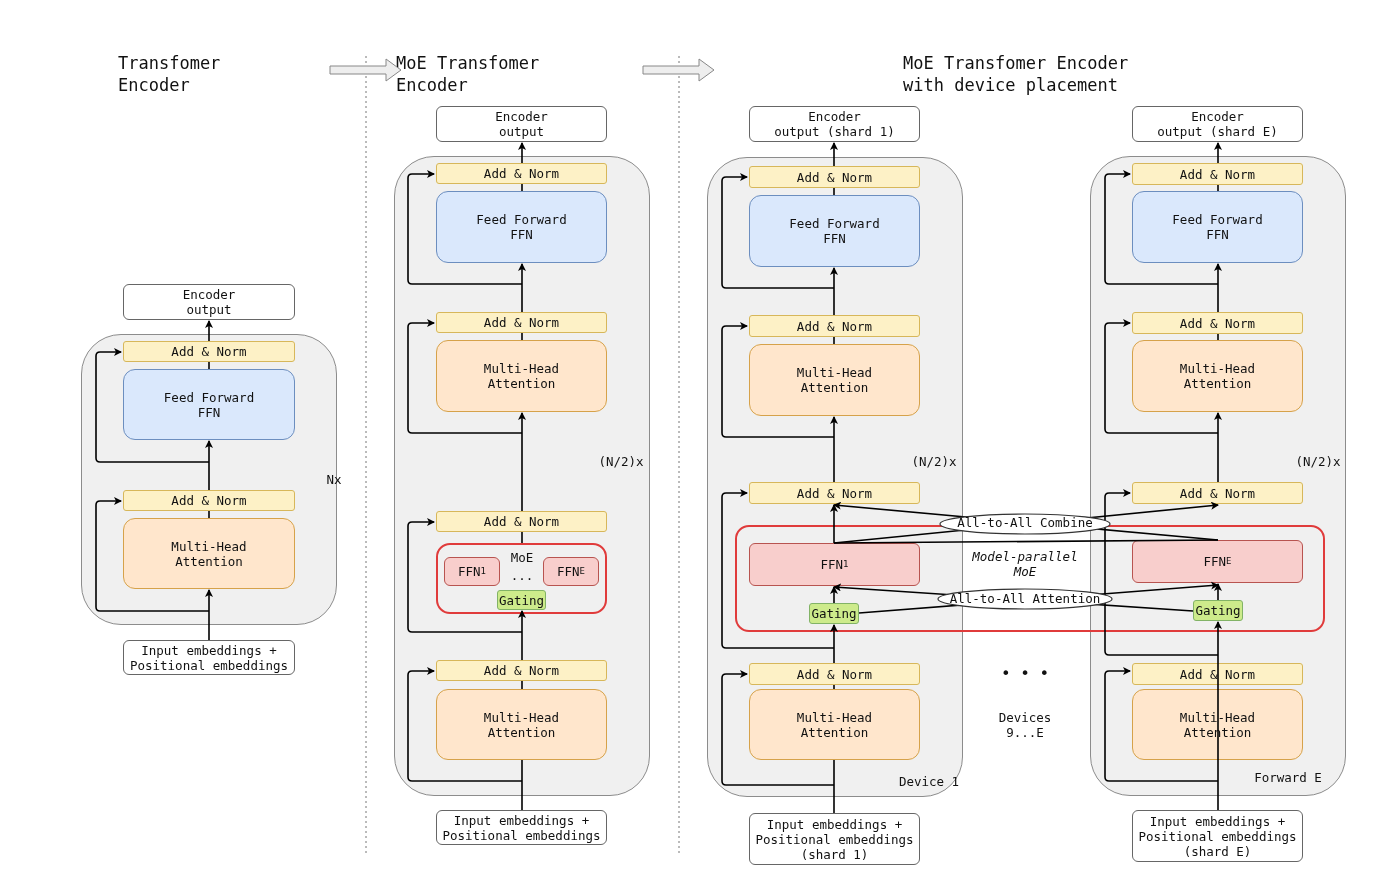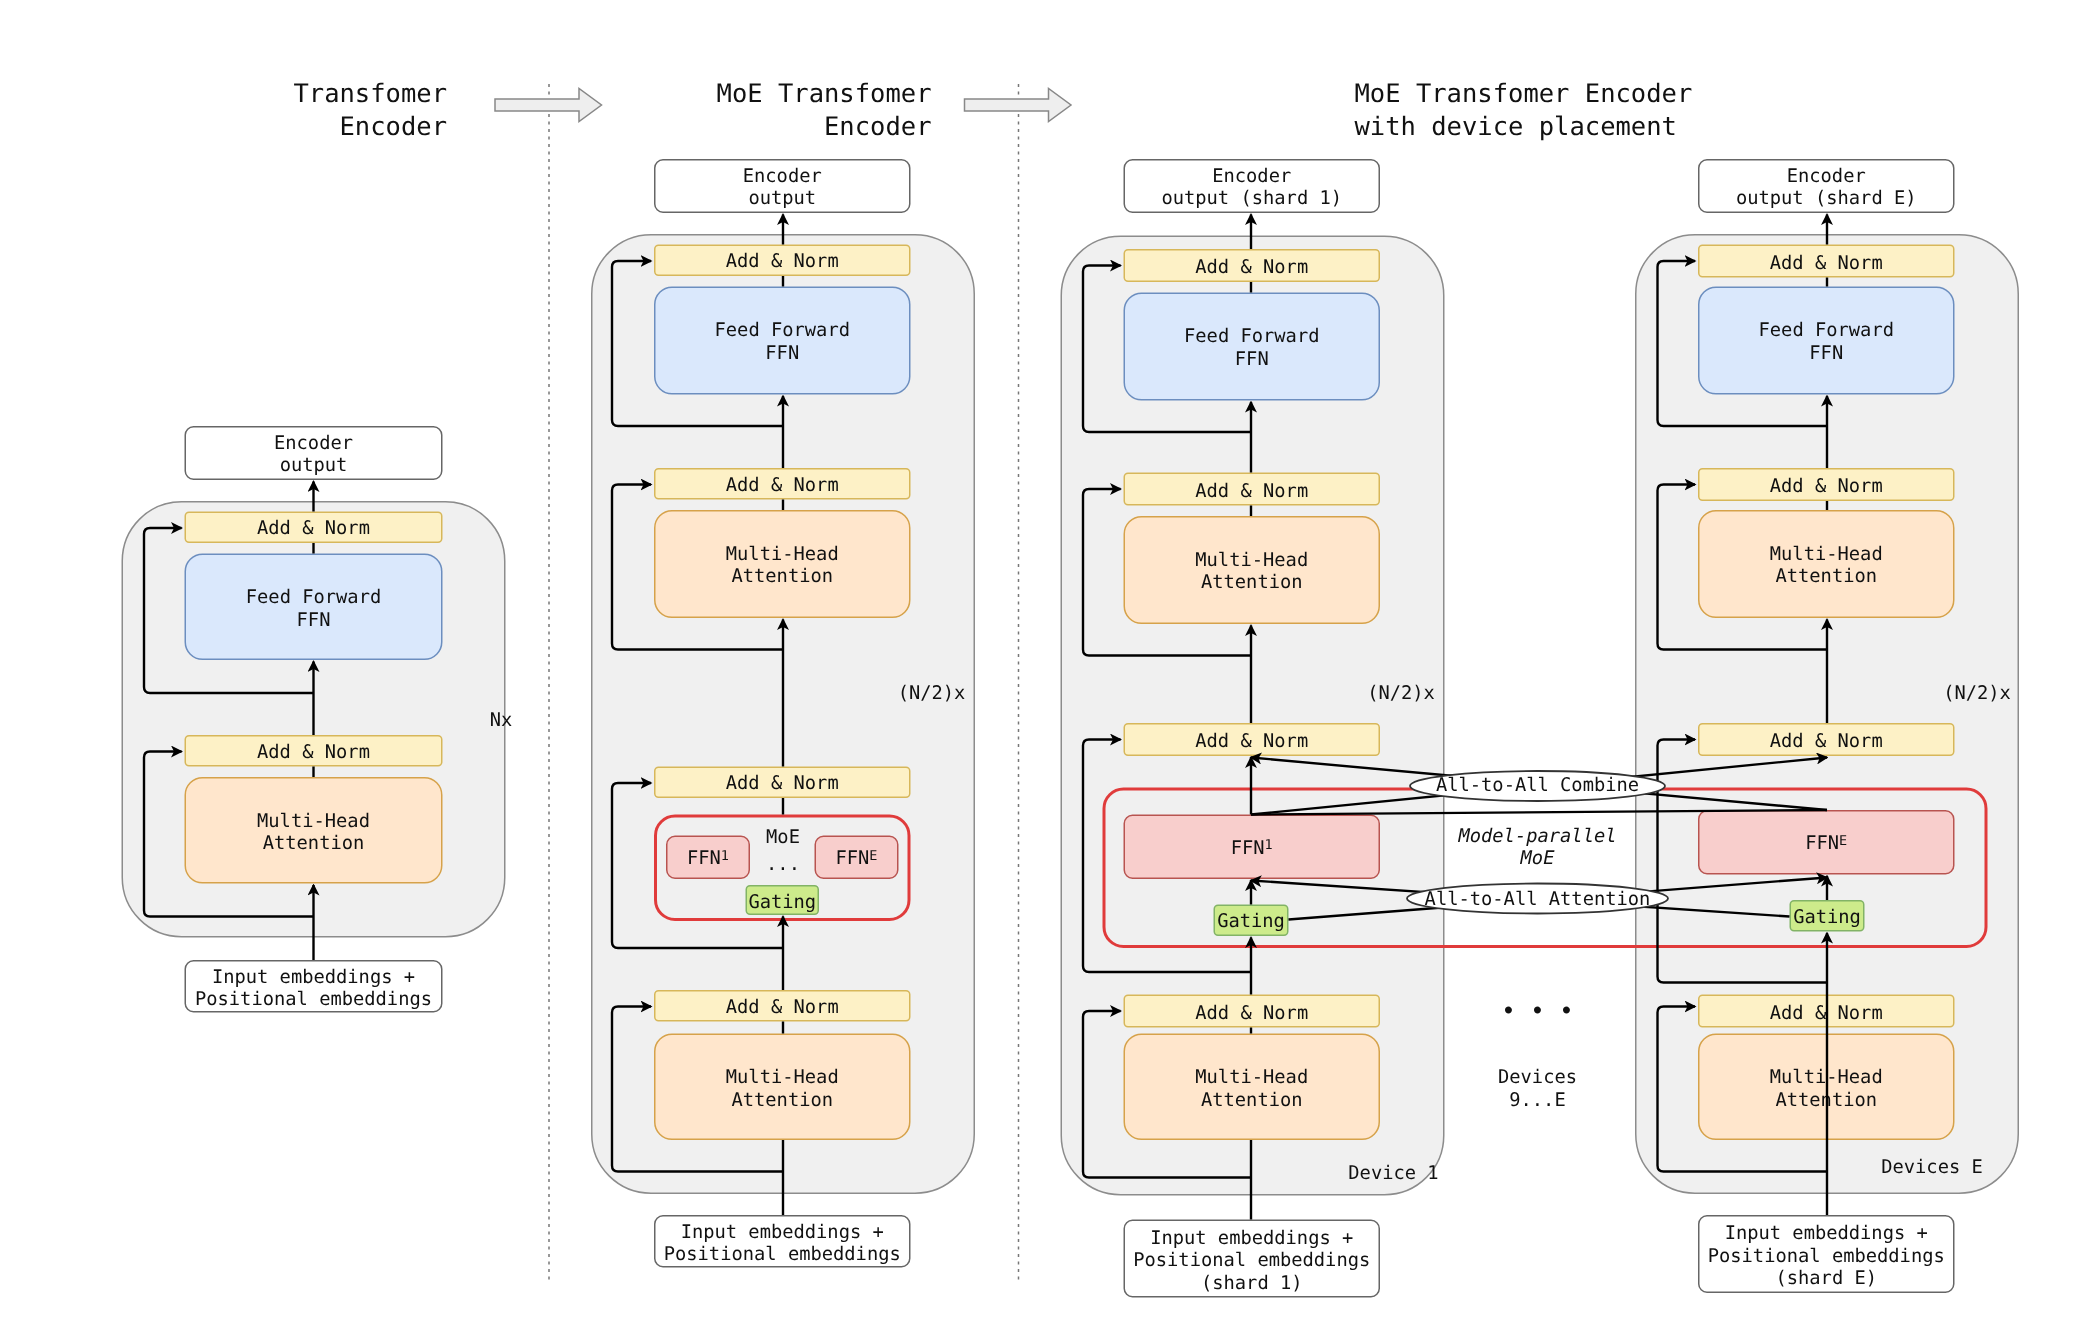--- a/index.html
+++ b/index.html
@@ -1,39 +1,39 @@
 <!DOCTYPE html>
 <html><head>
 <meta charset="utf-8">
 <style>
   html, body { margin:0; padding:0; background:#ffffff; }
   body { width:1400px; height:882px; position:relative; overflow:hidden;
          font-family:"DejaVu Sans Mono", monospace; color:#111; }
   .abs { position:absolute; box-sizing:border-box; }
-  .title { font-size:17px; text-align:right; line-height:22px; white-space:pre; }
+  .title { font-size:17px; text-align:left; line-height:22px; white-space:pre; }
   .container { background:#f0f0f0; border:1.5px solid #8c8c8c; border-radius:40px; }
   .box { display:flex; align-items:center; justify-content:center; text-align:center;
          font-size:12.5px; line-height:15px; white-space:pre; border-radius:6px; }
   .io { background:#fff; border:1.3px solid #666; border-radius:6px; }
   .norm { background:#fdf1c6; border:1.3px solid #d7b75a; border-radius:3px; }
   .ffn { background:#dae8fc; border:1.3px solid #6c8ebf; border-radius:12px; }
   .attn { background:#ffe6cc; border:1.3px solid #d6a24a; border-radius:12px; }
   .expert { background:#f8cecc; border:1.3px solid #b85450; border-radius:6px; }
   .gate { background:#cdeb8b; border:1.3px solid #82b366; border-radius:3px; }
   .moe-frame { border:2.2px solid #e03b3b; border-radius:14px; }
   .label { font-size:12.5px; line-height:15px; white-space:pre; text-align:center; }
   svg.overlay { position:absolute; left:0; top:0; pointer-events:none; }
   sub { font-size:9px; }
 </style>
 </head>
 <body>
 
 <div class="abs title" style="left:118px;top:52px;width:180px;">Transfomer
 Encoder</div>
-<div class="abs title" style="left:421px;top:52px;width:200px;">MoE Transfomer
+<div class="abs title" style="left:396px;top:52px;width:200px;">MoE Transfomer
 Encoder</div>
 <div class="abs title" style="left:903px;top:52px;width:260px;text-align:left;">MoE Transfomer Encoder
 with device placement</div>
 
 <svg class="overlay" width="1400" height="882">
   <line x1="366" y1="56" x2="366" y2="855" stroke="#777" stroke-width="1" stroke-dasharray="2,3"></line>
   <line x1="679" y1="56" x2="679" y2="855" stroke="#777" stroke-width="1" stroke-dasharray="2,3"></line>
   <path d="M330,66 L386,66 L386,59 L401,70 L386,81 L386,74 L330,74 Z" fill="#eeeeee" stroke="#888" stroke-width="1"></path>
   <path d="M643,66 L699,66 L699,59 L714,70 L699,81 L699,74 L643,74 Z" fill="#eeeeee" stroke="#888" stroke-width="1"></path>
 </svg>
@@ -112,21 +112,21 @@
 Attention</div>
 <div class="abs label" style="left:1292px;top:454px;width:52px;">(N/2)x</div>
 <div class="abs box norm" style="left:1132px;top:482px;width:171px;height:22px;">Add &amp; Norm</div>
 <div class="abs box expert" style="left:1132px;top:540px;width:171px;height:43px;">
   <span>FFN</span><sub>E</sub>
 </div>
 <div class="abs box gate" style="left:1193px;top:600px;width:50px;height:21px;">Gating</div>
 <div class="abs box norm" style="left:1132px;top:663px;width:171px;height:22px;">Add &amp; Norm</div>
 <div class="abs box attn" style="left:1132px;top:689px;width:171px;height:71px;">Multi-Head
 Attention</div>
-<div class="abs label" style="left:1252px;top:770px;width:72px;">Devices E</div>
+<div class="abs label" style="left:1252px;top:770px;width:72px;">Forward E</div>
 <div class="abs box io" style="left:1132px;top:810px;width:171px;height:52px;">Input embeddings +
 Positional embeddings
 (shard E)</div>
 
 <div class="abs moe-frame" style="left:735px;top:525px;width:590px;height:107px;"></div>
 <div class="abs label" style="left:960px;top:549px;width:130px;font-style:italic;">Model-parallel
 MoE</div>
 <div class="abs label" style="left:985px;top:666px;width:80px;font-size:16px;">• • •</div>
 <div class="abs label" style="left:985px;top:710px;width:80px;">Devices
 9...E</div>

